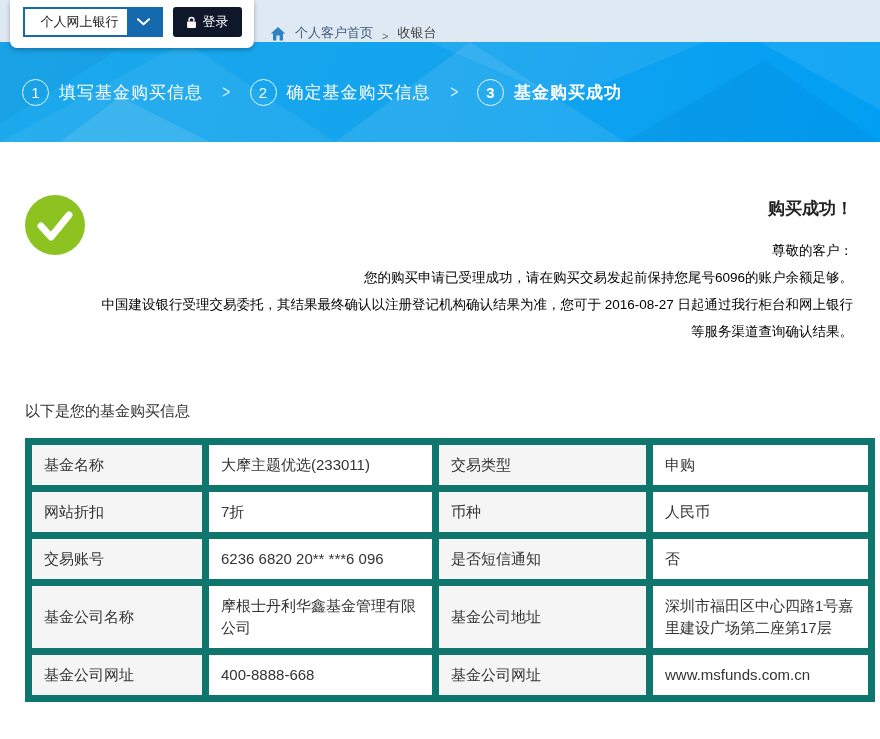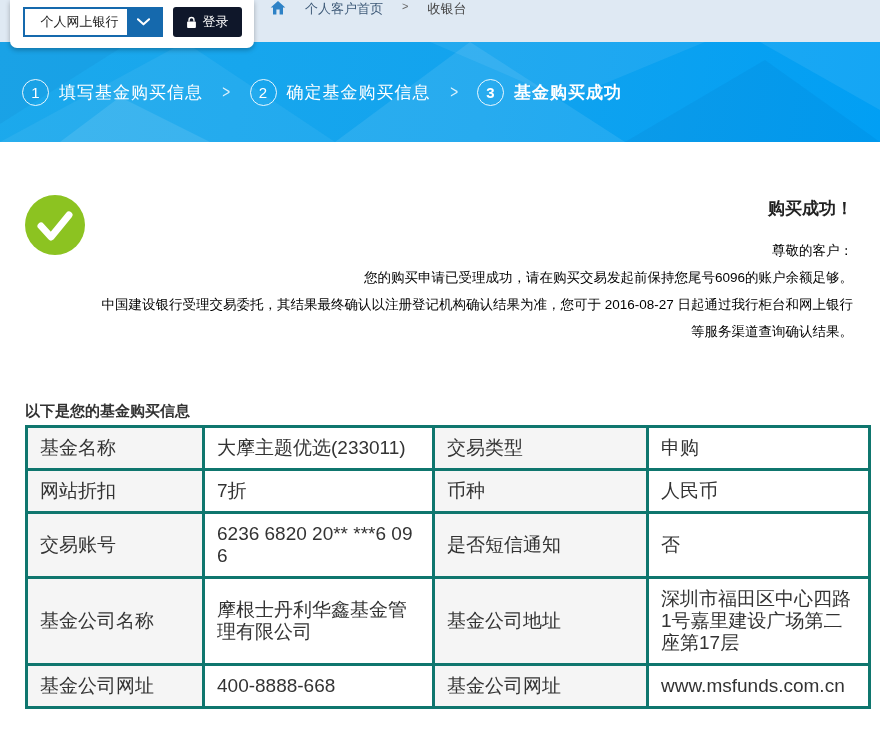--- a/index.html
+++ b/index.html
@@ -1,21 +1,21 @@
 <!DOCTYPE html>
 <html><head>
 <meta charset="utf-8">
 <style>
   * { margin:0; padding:0; box-sizing:border-box; }
   html,body { width:880px; background:#fff; font-family:"Liberation Sans","DejaVu Sans",sans-serif; }
   body { height:739px; overflow:hidden; position:relative; }
 
   
   .topbar { position:relative; height:42px; background:#dfe9f3; }
-  .breadcrumb { position:absolute; left:270px; top:0; height:42px; display:flex; align-items:flex-start; gap:19px; font-size:13px; }
+  .breadcrumb { position:absolute; left:270px; top:0; height:42px; display:flex; align-items:flex-end; gap:9px; font-size:13px; }
   .breadcrumb .home-ic { width:16px; height:16px; display:inline-flex; }
   .crumb-home { color:#3e5a78; cursor:pointer; }
   .crumb-sep { color:#666; font-size:11px; }
   .crumb-cur { color:#444; }
 
   
   .chan-card { position:absolute; left:10px; top:0; width:244px; height:48px; background:#fff;
     border-radius:0 0 7px 7px; box-shadow:0 2px 5px rgba(0,0,0,.28); z-index:10;
     display:flex; align-items:center; justify-content:center; gap:10px; padding-bottom:4px; }
   .combo { display:flex; height:30px; border:2px solid #1569ad;text-align:center; }
@@ -37,23 +37,23 @@
 
   
   .result { display:flex; padding:53px 0 0 25px;text-align:right; }
   .check-wrap { width:60px; height:60px; flex:0 0 60px; }
   .result-text { margin-left:16px; width:752px; }
   .result-title { font-size:17px; font-weight:bold; color:#222; margin:2px 0 17px; }
   .result-text p { font-size:13.5px; color:#000000; line-height:27px; }
 
   
   .details { margin:57px 25px 0; }
-  .details-title { font-size:15px; color:#333; margin-bottom:4px;font-weight:bold; }
+  .details-title { font-size:15px; color:#333; margin-bottom:17px; }
   table.info { width:100%; border-collapse:collapse; table-layout:fixed; }
-  table.info td { border:3px solid #0f766e; font-size:19px; color:#333; padding:9px 12px; line-height:22px; vertical-align:middle; word-break:break-all; }
+  table.info td { border:7px solid #0f766e; font-size:15px; color:#333; padding:9px 12px; line-height:22px; vertical-align:middle; word-break:break-all; }
   td.lbl { background:#f5f5f5; }
 </style>
 </head>
 <body>
 
 <div class="topbar">
   <div class="breadcrumb">
     <span class="home-ic">
       <svg viewBox="0 0 16 16" width="16" height="16">
           <path d="M8 1 L15.3 7.4 H13 V14.5 H9.6 V9.6 H6.4 V14.5 H3 V7.4 H0.7 Z" fill="#2e82c6"></path>

